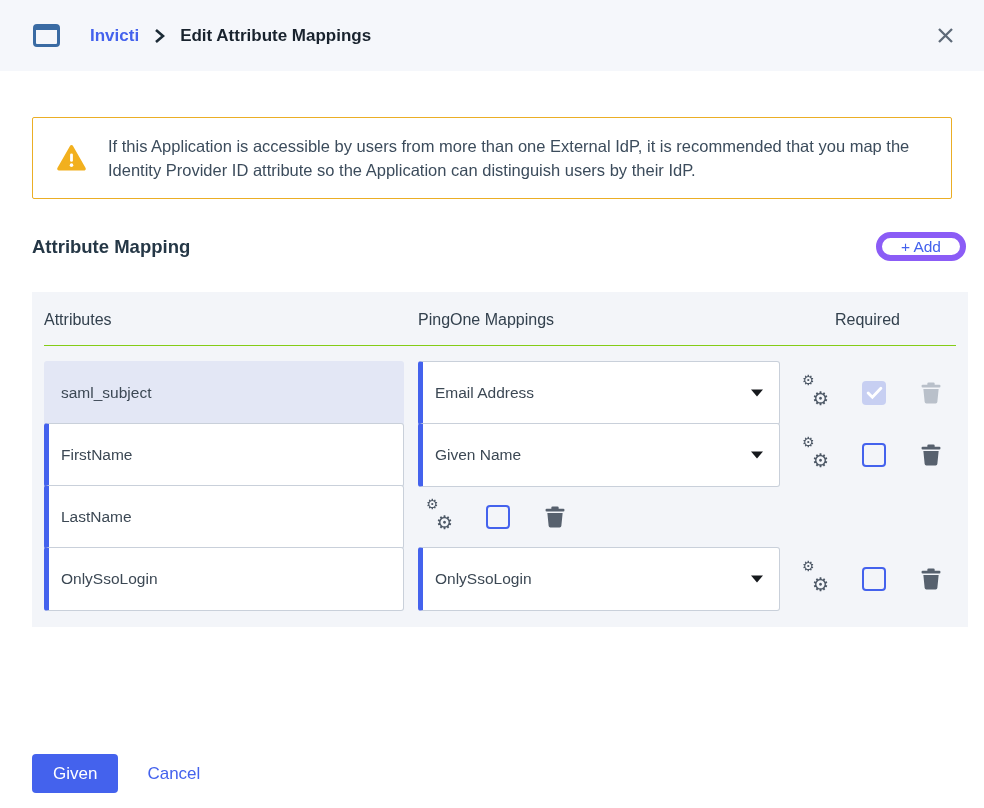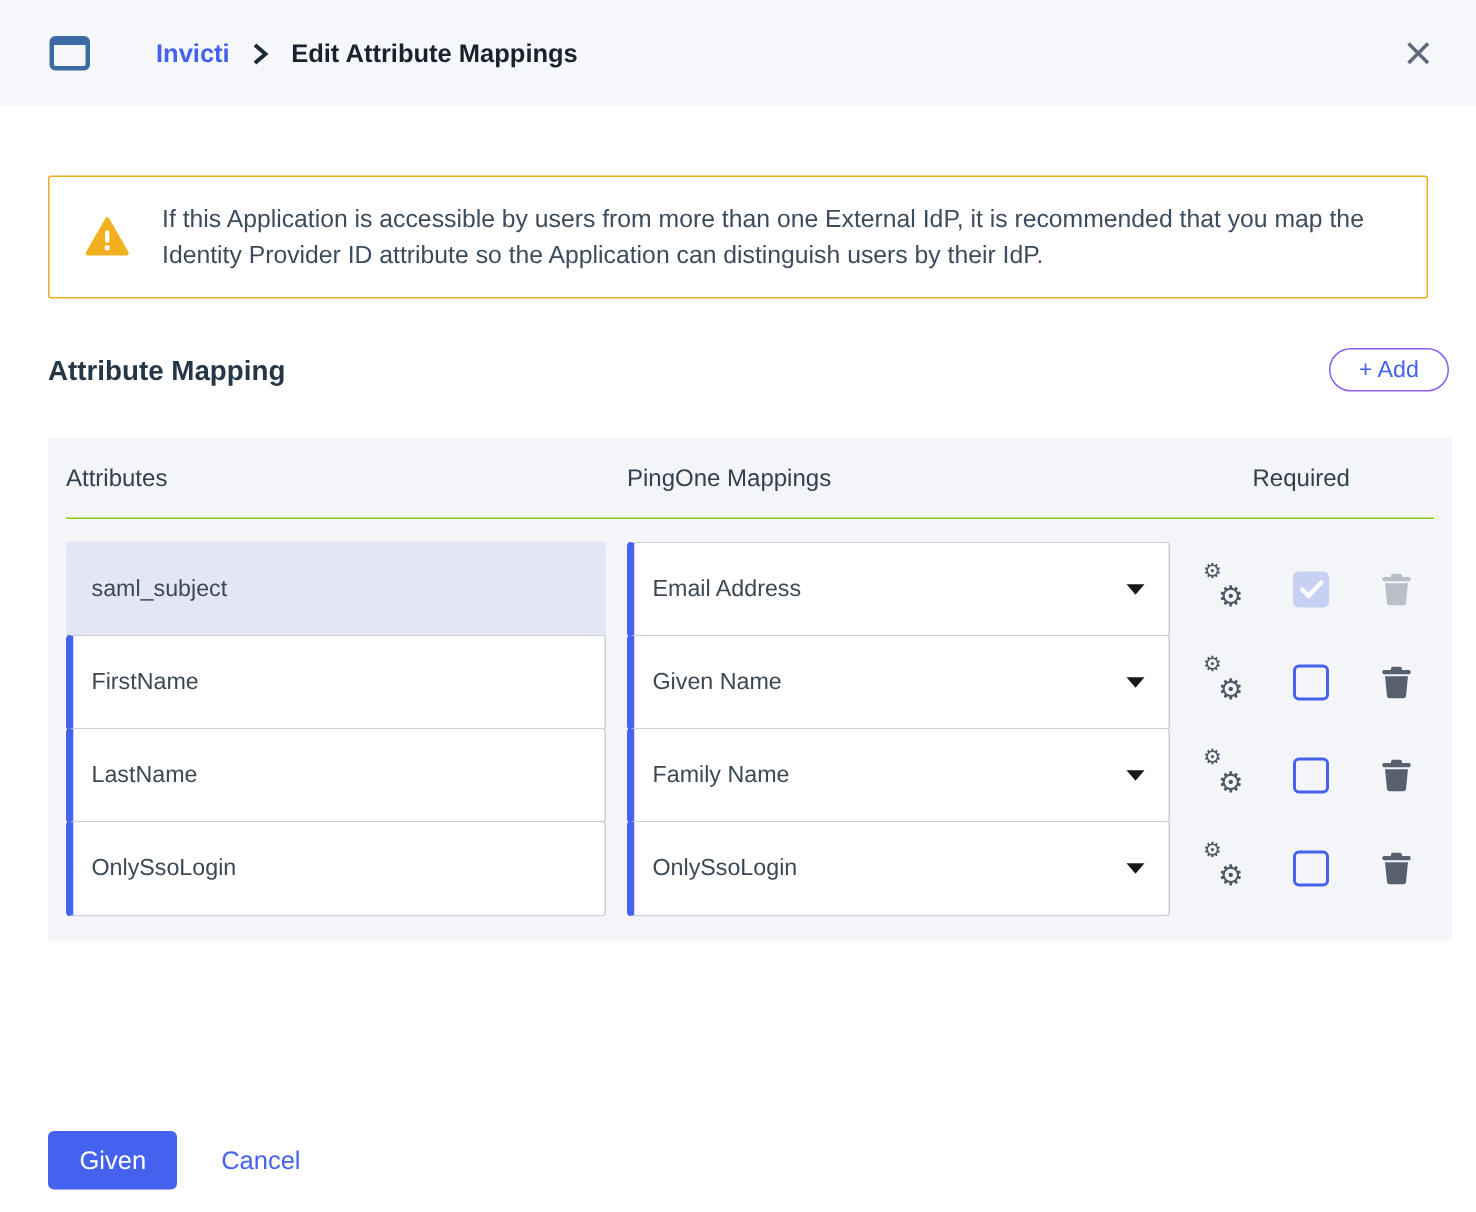--- a/index.html
+++ b/index.html
@@ -7,38 +7,38 @@
   body {
     width:984px; height:808px; background:#ffffff; overflow:hidden;
     font-family:"Liberation Sans", sans-serif; position:relative;
   }
 
   
   .header { height:71px; background:#F5F7FB; display:flex; align-items:center;
             padding:0 24px 0 33px; }
   .window-icon { width:27px; height:23px; border:3px solid #3A6BA3;
                  border-top-width:6px; border-radius:4px; }
-  .breadcrumb { display:flex; align-items:center; margin-left:44px; gap:14px; }
+  .breadcrumb { display:flex; align-items:center; margin-left:30px; gap:14px; }
   .bc-app { color:#4462ED; font-weight:bold; font-size:17px; cursor:pointer; }
   .bc-chevron { display:flex; align-items:center; margin-top:1px; }
   .bc-page { color:#19232E; font-weight:bold; font-size:17px; }
   .close-btn { margin-left:auto; display:flex; align-items:center; cursor:pointer;
                background:none; border:none; padding:4px; }
 
   
   .banner { margin:46px 32px 0; border:1px solid #EBAE25; border-radius:2px;
             display:flex; align-items:center; padding:16px 22px 16px 23px; gap:21px;
             background:#fff; }
   .banner-text { font-size:16.5px; color:#3C4C5C; line-height:24px; max-width:824px; }
 
   
   .section-row { margin:33px 18px 0 32px; display:flex; align-items:center;
                  justify-content:space-between; }
   .section-title { font-size:18.5px; font-weight:bold; color:#253746; margin:0; }
-  .add-btn { background:#fff; border:1px solid #8b5cf6; color:#4462ED;
+  .add-btn { background:#fff; border:6px solid #8b5cf6; color:#4462ED;
              border-radius:15px; height:29px; padding:0 19px; font-size:15.5px;
              font-family:inherit; cursor:pointer; }
 
   
   .table { margin:31px 16px 0 32px; background:#F3F5F9; padding:19px 12px 33px; }
   .thead, .row { display:grid; grid-template-columns:360px 362px auto;
                  column-gap:14px; align-items:center; }
   .thead { padding-bottom:16px; border-bottom:1px solid #84cc16; }
   .th { font-size:16px; color:#33414E; }
   .th-required { margin-left:41px; }
@@ -168,24 +168,20 @@
           <rect x="6" y="0.5" width="7" height="3.4" rx="1.2"></rect>
           <rect x="0.5" y="2.6" width="18" height="2.6" rx="1"></rect>
           <path d="M2.2 6.6 h14.6 l-1.25 12.5 a1.6 1.6 0 0 1 -1.6 1.4 H5.05 a1.6 1.6 0 0 1 -1.6 -1.4 Z"></path>
         </svg>
       </button>
     </div>
   </div>
 
   <div class="row">
     <div class="field attr">LastName</div>
-    <div class="field dropdown">
-      <span>Family Name</span>
-      <span class="caret"></span>
-    </div>
     <div class="controls">
       <span class="gears">
         <span class="gear-small">⚙</span>
         <span class="gear-large">⚙</span>
       </span>
       <span class="checkbox">
         
       </span>
       <button class="trash">
         <svg width="20" height="22" viewBox="0 0 19 21" fill="currentColor">

